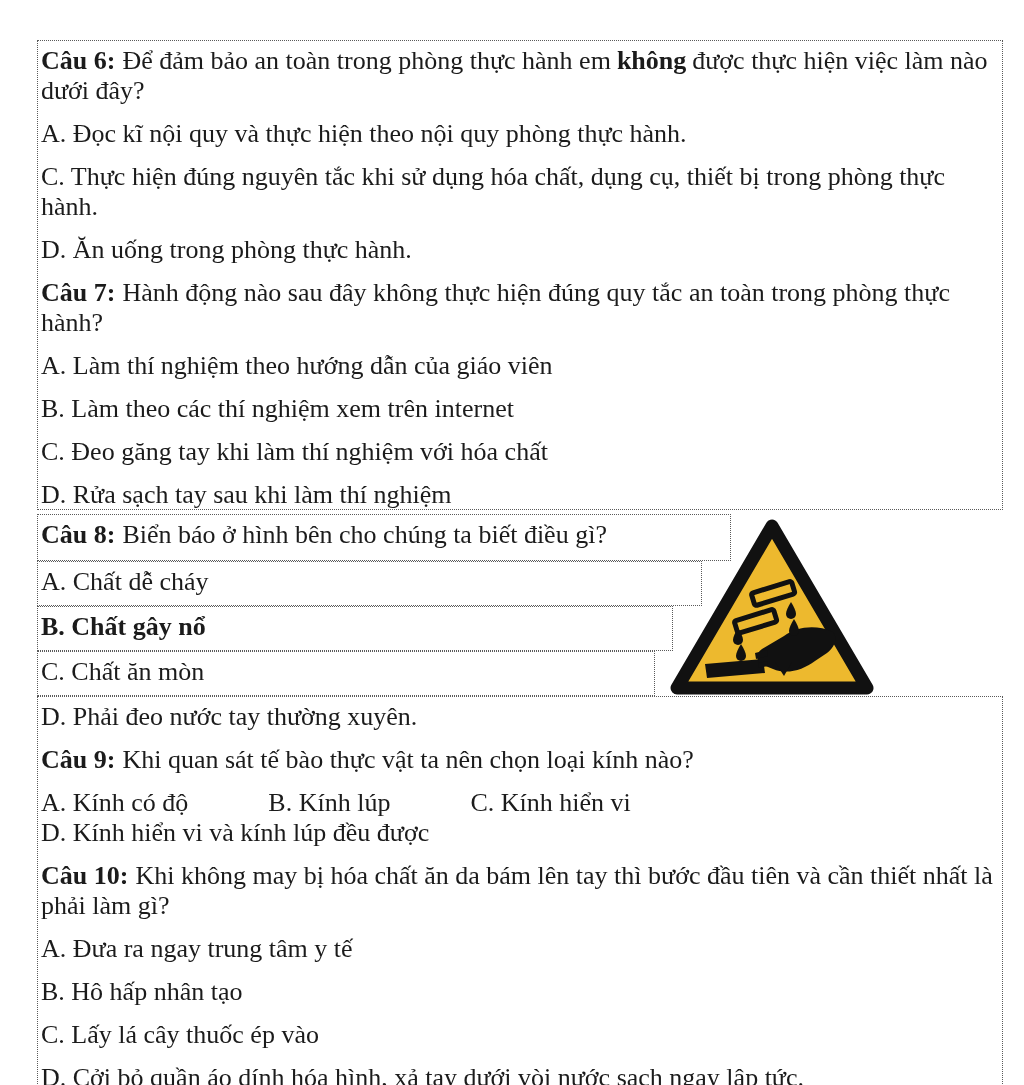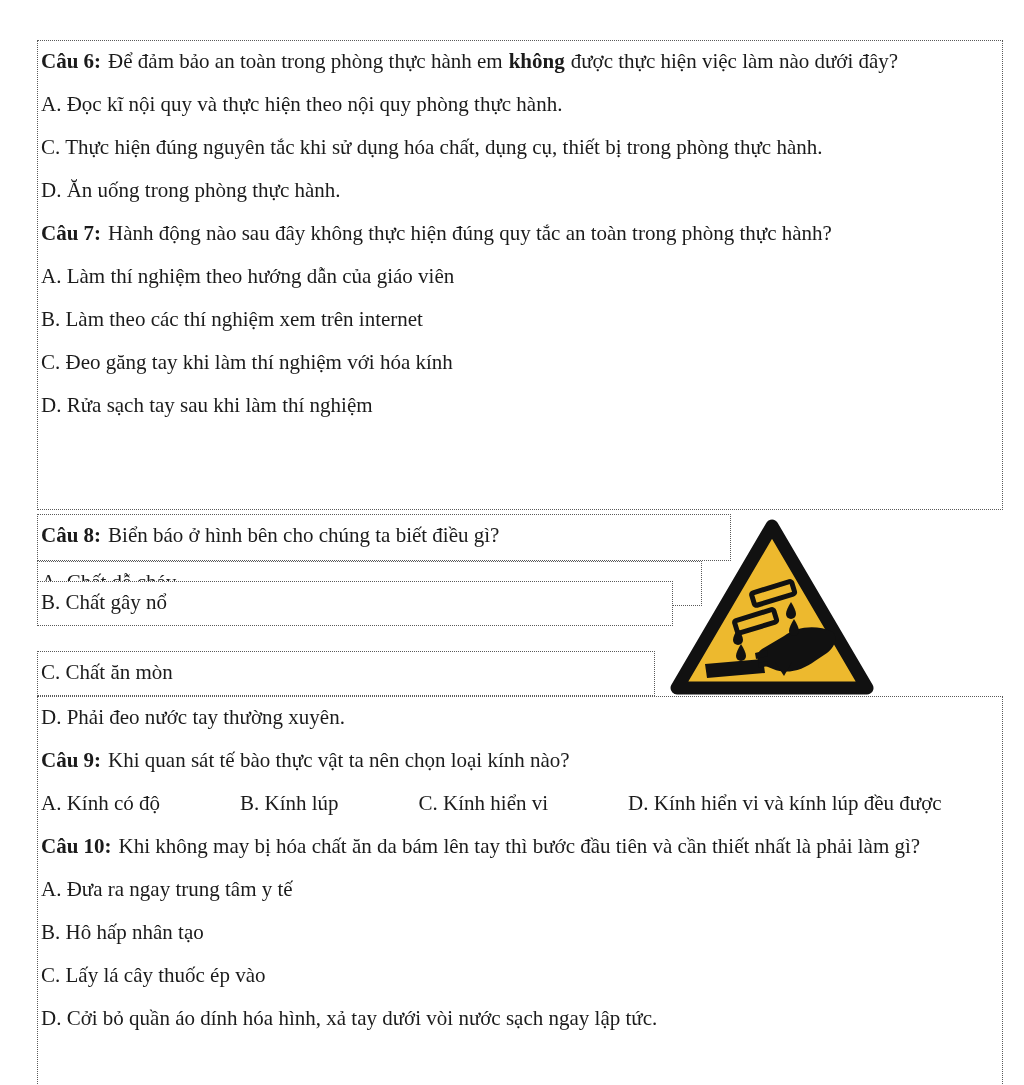--- a/index.html
+++ b/index.html
@@ -3,40 +3,40 @@
 <meta charset="utf-8">
 <style>
   html,body{margin:0;padding:0;background:#ffffff;}
   .page{
     position:relative;
     width:1024px;
     height:1085px;
     overflow:hidden;
     background:#ffffff;
     font-family:"Liberation Serif","DejaVu Serif",serif;
-    font-size:21px;
+    font-size:26px;
     color:#1b1b1b;
   }
   .dotbox{
     position:absolute;
     box-sizing:border-box;
     border:1px dotted #5a5a5a;
     background:#ffffff;
     padding:5px 8px 0 3px;
   }
   .dotbox p{
     margin:0 0 13px 0;
     line-height:30px;
   }
   .qlabel{font-weight:bold;margin-right:7px;}
   .bold-word{font-weight:bold;margin:0 6px;}
   .box-q67{left:37px;top:40px;width:966px;height:470px;}
   .box-q8t{left:37px;top:514px;width:694px;height:47px;}
   .box-q8a{left:37px;top:561px;width:665px;height:45px;}
-  .box-q8b{left:37px;top:581px;width:636px;height:45px;}
+  .box-q8b{left:37px;top:606px;width:636px;height:45px;font-weight:bold;}
   .box-q8c{left:37px;top:651px;width:618px;height:45px;}
   .box-q8d{left:37px;top:696px;width:966px;height:410px;}
   .stackline{margin:0;line-height:34px;white-space:nowrap;}
   .inline-opts span{display:inline-block;margin-right:80px;}
   .inline-opts span:last-child{margin-right:0;text-align:right;}
   .warn-icon{
     position:absolute;
     left:663px;
     top:512px;
     width:218px;
@@ -49,21 +49,21 @@
 <div class="page">
 
   <div class="dotbox box-q67">
     <p><span class="qlabel">Câu 6:</span><span>Để đảm bảo an toàn trong phòng thực hành em</span><span class="bold-word">không</span><span>được thực hiện việc làm nào dưới đây?</span></p>
     <p>A. Đọc kĩ nội quy và thực hiện theo nội quy phòng thực hành.</p>
     <p>C. Thực hiện đúng nguyên tắc khi sử dụng hóa chất, dụng cụ, thiết bị trong phòng thực hành.</p>
     <p>D. Ăn uống trong phòng thực hành.</p>
     <p><span class="qlabel">Câu 7:</span><span>Hành động nào sau đây không thực hiện đúng quy tắc an toàn trong phòng thực hành?</span></p>
     <p>A. Làm thí nghiệm theo hướng dẫn của giáo viên</p>
     <p>B. Làm theo các thí nghiệm xem trên internet</p>
-    <p>C. Đeo găng tay khi làm thí nghiệm với hóa kính</p>
+    <p>C. Đeo găng tay khi làm thí nghiệm với hóa chất</p>
     <p>D. Rửa sạch tay sau khi làm thí nghiệm</p>
   </div>
 
   <div class="dotbox box-q8t">
     <p class="stackline"><span class="qlabel">Câu 8:</span><span>Biển báo ở hình bên cho chúng ta biết điều gì?</span></p>
   </div>
   <div class="dotbox box-q8a">
     <p class="stackline">A. Chất dễ cháy</p>
   </div>
   <div class="dotbox box-q8b">

